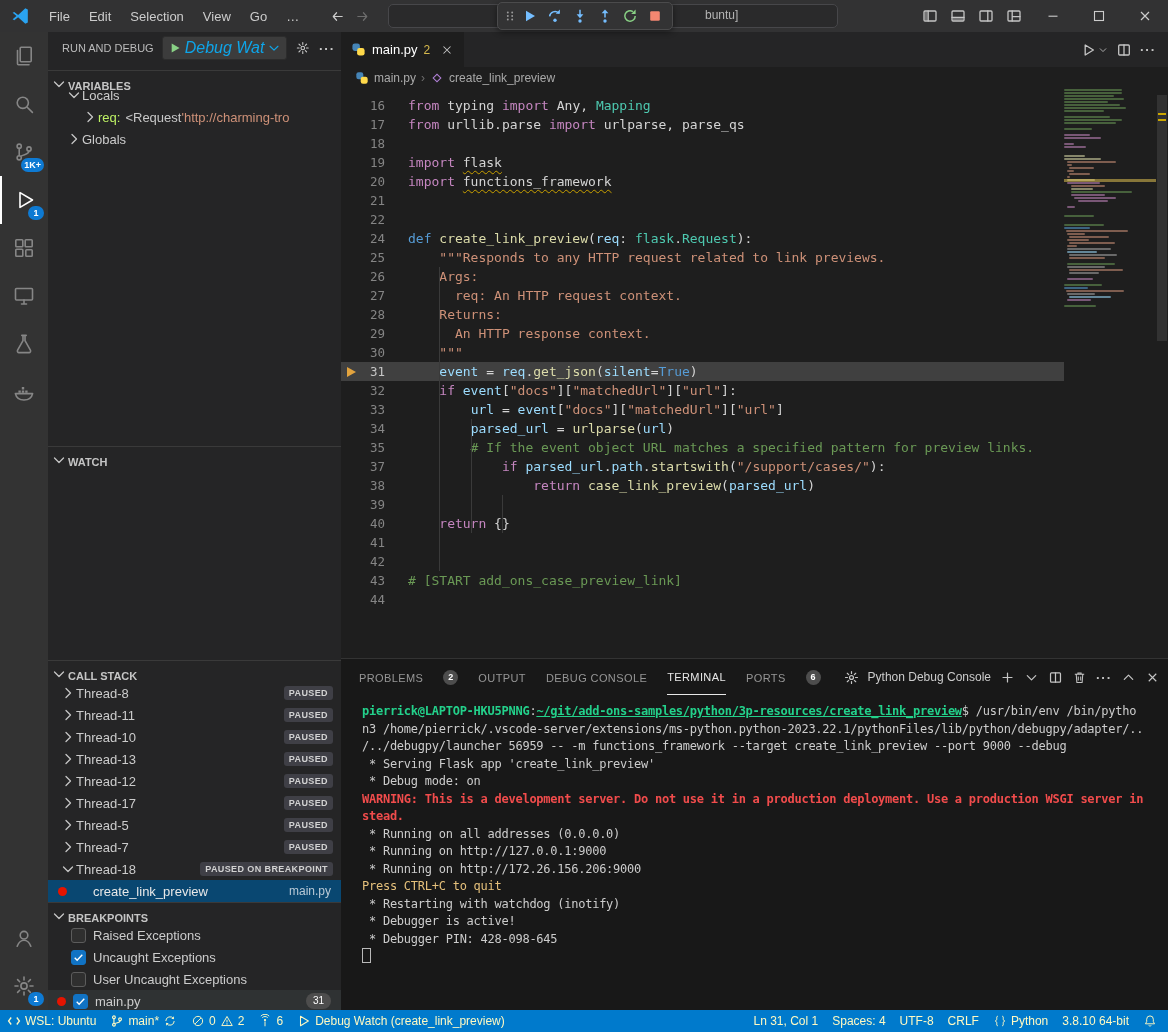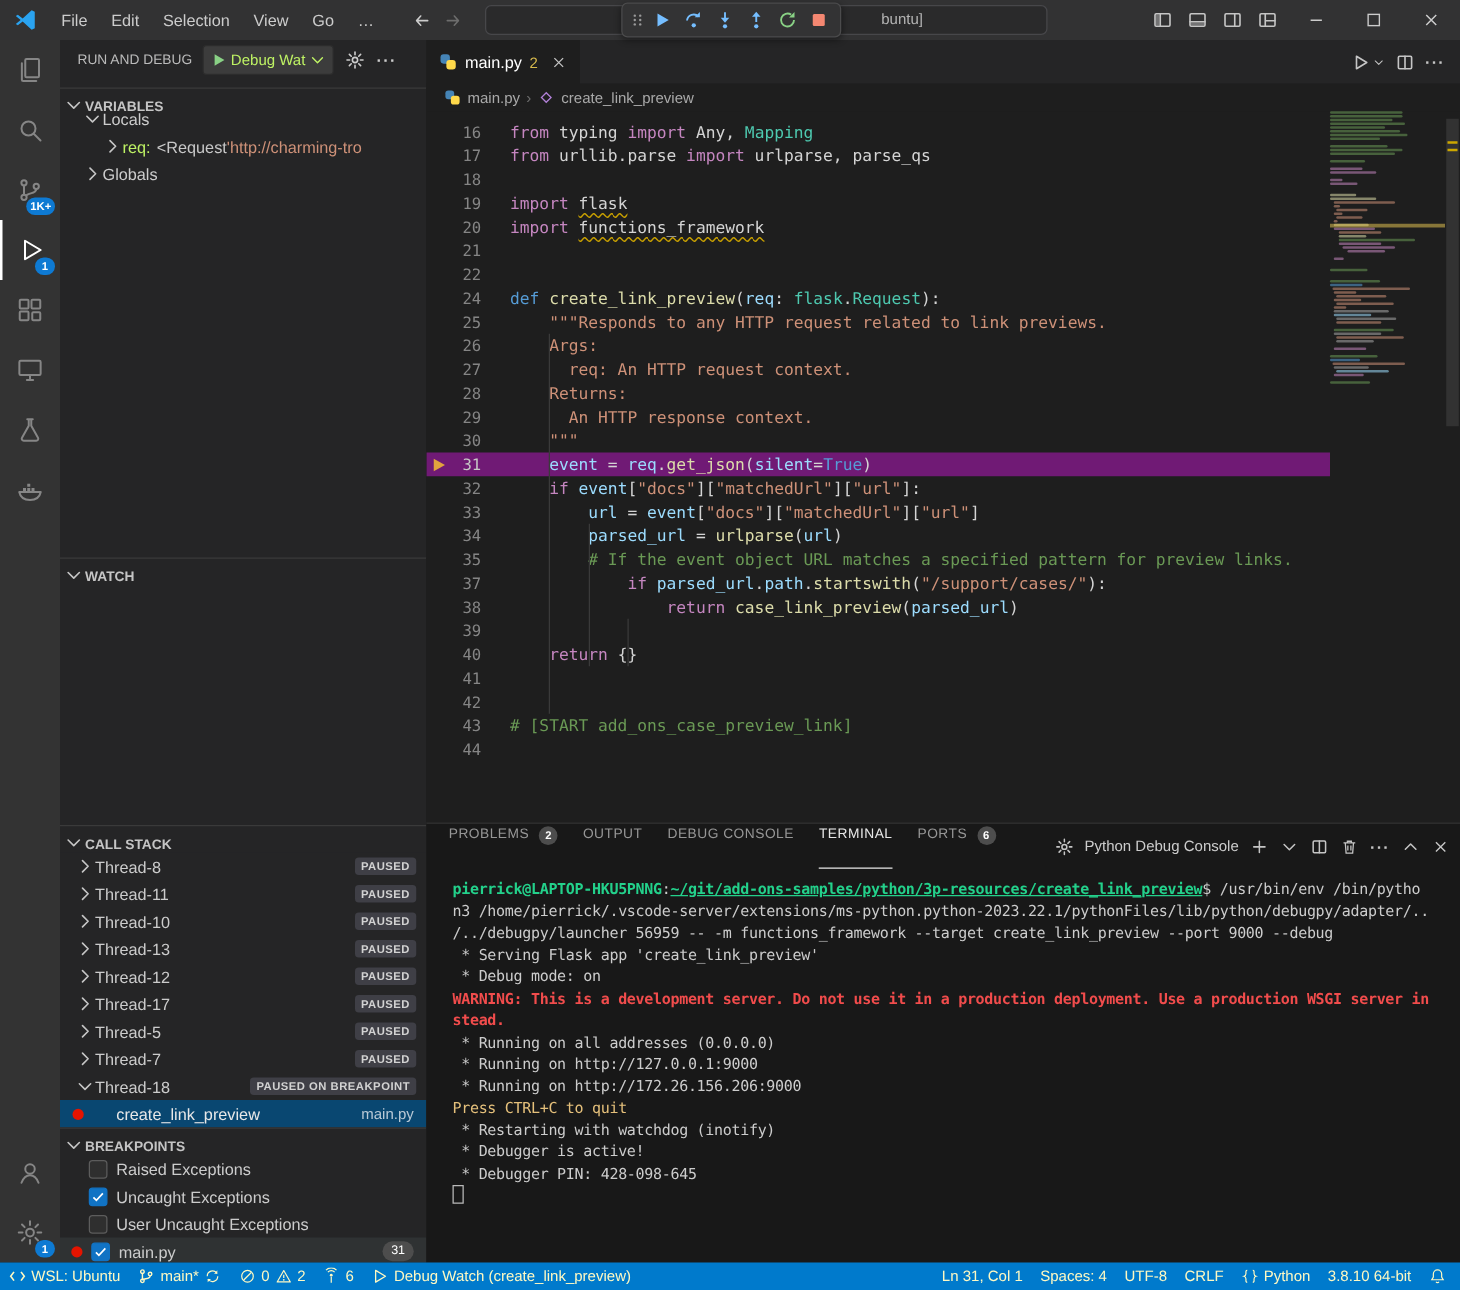--- a/index.html
+++ b/index.html
@@ -31,21 +31,21 @@
   .aitem{position:relative;width:48px;height:48px;display:flex;align-items:center;justify-content:center;color:#868686;box-sizing:border-box;}
   .aitem.active{color:#ffffff;border-left:2px solid #ffffff;}
   .aicn{display:inline-flex;width:24px;height:24px;}
   .aicn svg{width:100%;height:100%;}
   .abadge{position:absolute;right:4px;bottom:4px;background:#0e7ad3;color:#fff;font-size:9px;line-height:14px;min-width:10px;height:14px;border-radius:8px;text-align:center;padding:0 3px;font-weight:bold;}
   #act-bottom{margin-top:auto;}
   
   #sidebar{position:absolute;left:48px;top:32px;width:293px;height:978px;background:#252526;color:#ccc;overflow:hidden;z-index:10;}
   #sb-head{height:32px;display:flex;align-items:center;padding:0 6px 0 14px;}
   #sb-title{font-size:11px;color:#bbbbbb;white-space:nowrap;}
-  #launch{display:flex;align-items:center;gap:3px;background:#3c3c3c;border:1px solid #2c2c2c;border-radius:3px;height:22px;padding:0 5px;font-size:12px;color:#bef264;margin-left:8px;white-space:nowrap;}
+  #launch{display:flex;align-items:center;gap:3px;background:#3c3c3c;border:1px solid #2c2c2c;border-radius:3px;height:22px;padding:0 5px;font-size:16px;color:#0ea5e9;margin-left:8px;white-space:nowrap;font-style:italic;}
   #launch .icn{width:14px;height:14px;}
   .sbact{margin-left:9px;color:#cccccc;display:inline-flex;}
   .dots{font-weight:bold;letter-spacing:1px;font-size:13px;}
   .sec-hdr{position:absolute;left:0;width:293px;height:22px;display:flex;align-items:flex-end;font-size:11px;font-weight:bold;color:#c5c5c5;border-top:1px solid #3a3a3a;padding-left:3px;gap:1px;background:#252526;box-sizing:border-box;}
   .twisty{display:inline-flex;width:16px;height:16px;color:#c5c5c5;flex:0 0 auto;}
   .twisty svg{width:16px;height:16px;}
   #hdr-variables{top:38px;} #var-rows{position:absolute;top:52px;left:0;width:293px;}
   #hdr-watch{top:414px;}
   #hdr-callstack{top:628px;} #cs-rows{position:absolute;top:650px;left:0;width:293px;}
   #hdr-breakpoints{top:870px;} #bp-rows{position:absolute;top:892px;left:0;width:293px;}
@@ -73,40 +73,40 @@
   #tabbadge{color:#d7ba4d;font-size:12px;}
   #tabclose{color:#c5c5c5;width:14px;height:14px;margin-left:4px;}
   #tabactions{margin-left:auto;display:flex;align-items:center;gap:8px;padding-right:12px;color:#c5c5c5;}
   #tabactions .icn{width:16px;height:16px;}
   #tabactions .sm{width:10px;height:10px;margin-left:-6px;}
   #breadcrumbs{height:22px;display:flex;align-items:center;font-size:12px;color:#a9a9a9;padding-left:14px;gap:5px;background:#1e1e1e;}
   .bcicon{width:14px;height:14px;}
   .bcsep{color:#6e6e6e;}
   #code{position:absolute;left:0;top:57px;width:723px;height:569px;font-family:"DejaVu Sans Mono","Liberation Mono",monospace;font-size:13px;line-height:19px;padding-top:7px;box-sizing:border-box;}
   .cl{height:19px;white-space:pre;position:relative;}
-  .cl.cur{background:#701a75;}
+  .cl.cur{background:#404040;}
   .ln{display:inline-block;width:44px;text-align:right;color:#858585;font-size:12.5px;}
   .cl.cur .ln{color:#c6c6c6;}
   .lc{margin-left:23px;}
   .tk-k{color:#c586c0;} .tk-d{color:#569cd6;} .tk-f{color:#dcdcaa;} .tk-t{color:#4ec9b0;}
   .tk-s{color:#ce9178;} .tk-c{color:#6a9955;} .tk-v{color:#9cdcfe;} .tk-w{color:#d4d4d4;} .tk-b{color:#569cd6;}
   .tk-wu{color:#d4d4d4;text-decoration:underline wavy #c8a000 1px;text-underline-offset:3px;}
   .cur-arrow{position:absolute;left:6px;top:4.5px;width:0;height:0;border-top:5px solid transparent;border-bottom:5px solid transparent;border-left:9px solid #e2a33e;}
   .guide{position:absolute;width:1px;background:#3a3a3a;}
   #minimap{position:absolute;right:12px;top:57px;width:92px;height:569px;}
   .mrow{height:2px;margin-bottom:1px;}
   .mbar{height:2px;border-radius:1px;}
   #mm-cur{position:absolute;left:0;top:90px;width:92px;height:3px;background:rgba(222,192,80,.55);}
   #ovruler{position:absolute;right:0;top:57px;width:12px;height:569px;}
   #ov-slider{position:absolute;left:1px;top:6px;width:10px;height:246px;background:rgba(121,121,121,.22);}
   .ovmark{position:absolute;left:2px;width:8px;height:2px;background:#cca700;}
   
   #panel{position:absolute;left:341px;top:658px;width:827px;height:352px;background:#181818;border-top:1px solid #333333;box-sizing:border-box;}
   #paneltabs{height:36px;display:flex;align-items:center;gap:20px;padding-left:18px;font-size:11px;color:#969696;letter-spacing:.4px;}
-  .ptab{display:flex;gap:8px;height:35px;box-sizing:border-box;padding-top:1px;}
+  .ptab{display:flex;align-items:center;gap:20px;height:35px;box-sizing:border-box;padding-top:1px;}
   .ptab.active{color:#e7e7e7;border-bottom:1px solid #e7e7e7;}
   .pbadge2{background:#4d4d4d;color:#fff;font-size:9px;min-width:15px;height:15px;line-height:15px;border-radius:8px;text-align:center;font-weight:bold;}
   #panelactions{position:absolute;right:8px;top:0;height:36px;display:flex;align-items:center;gap:9px;color:#c5c5c5;font-size:12px;}
   #panelactions .icn{width:15px;height:15px;}
   #termtitle{color:#cccccc;white-space:nowrap;}
   #terminal{position:absolute;left:21px;top:44px;width:800px;font-family:"DejaVu Sans Mono","Liberation Mono",monospace;font-size:12px;letter-spacing:-0.25px;line-height:17.5px;}
   .tl{white-space:pre;height:17.5px;}
   .t-g{color:#23d18b;font-weight:bold;} .t-gu{color:#23d18b;font-weight:bold;text-decoration:underline;}
   .t-w{color:#cccccc;} .t-r{color:#f14c4c;font-weight:bold;} .t-y{color:#e5c07b;}
   .tcur{display:inline-block;width:7px;height:13px;border:1px solid #b9b9b9;vertical-align:-2px;}

